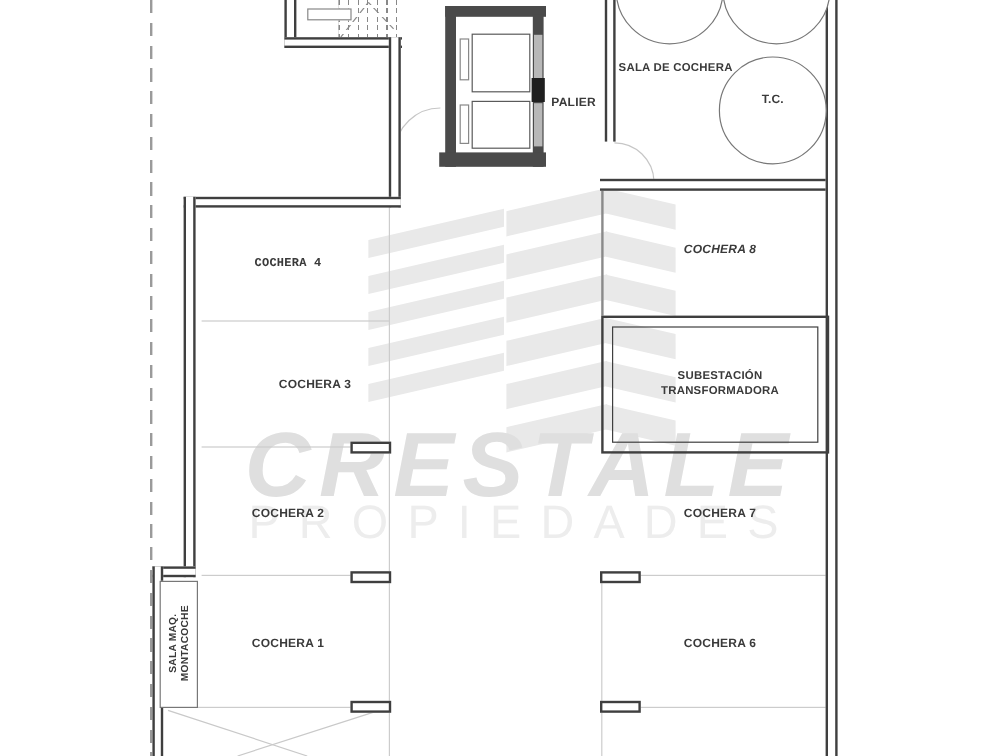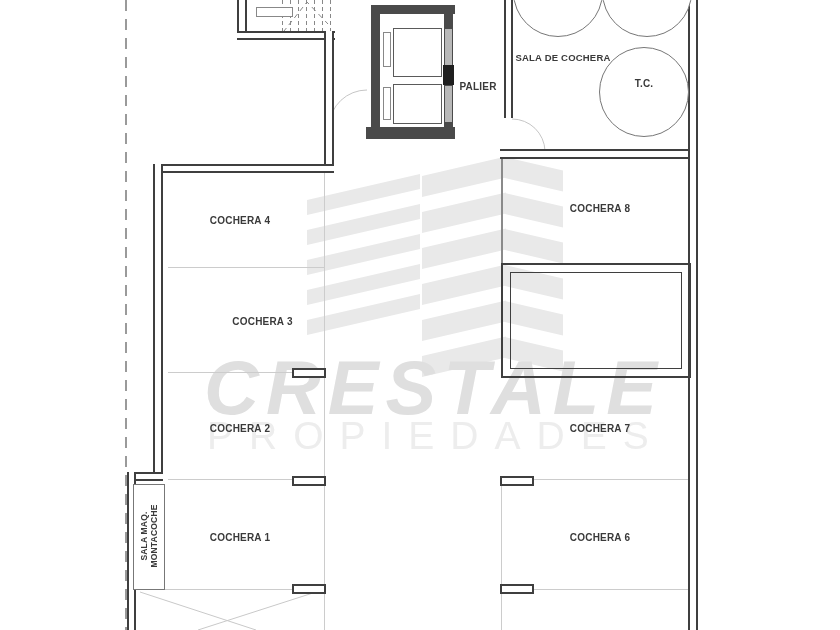--- a/index.html
+++ b/index.html
@@ -130,27 +130,31 @@
 
   <div class="box" style="left:292px;top:368px;width:34px;height:10px;"></div>
   <div class="box" style="left:292px;top:476px;width:34px;height:10px;"></div>
   <div class="box" style="left:292px;top:584px;width:34px;height:10px;"></div>
   <div class="box" style="left:500px;top:476px;width:34px;height:10px;"></div>
   <div class="box" style="left:500px;top:584px;width:34px;height:10px;"></div>
 
   <span class="lbl" style="left:478px;top:86px;">PALIER</span>
   <span class="lbl" style="left:563px;top:57px;font-size:9.5px;">SALA DE COCHERA</span>
 
-  <span class="lbl" style="left:240px;top:220px;">COCHERA 4</span>
-  <span class="lbl" style="left:600px;top:208px;">COCHERA 8</span>
+  <span class="lbl" style="left:240px;top:220px;font-family:Liberation Mono, monospace;">COCHERA 4</span>
+  <span class="lbl" style="left:600px;top:208px;font-style:italic;">COCHERA 8</span>
   <span class="lbl" style="left:240px;top:321px;padding-left:45px;">COCHERA 3</span>
   <span class="lbl" style="left:240px;top:428px;">COCHERA 2</span>
   <span class="lbl" style="left:600px;top:428px;">COCHERA 7</span>
   <span class="lbl" style="left:240px;top:537px;">COCHERA 1</span>
   <span class="lbl" style="left:600px;top:537px;">COCHERA 6</span>
 
+  <div class="lbl lbl-c" style="left:600px;top:320px;font-size:9.5px;">
+    <div>SUBESTACIÓN</div>
+    <div>TRANSFORMADORA</div>
+  </div>
 
   <div class="lbl lbl-sm lbl-c vtext" style="left:149px;top:536px;line-height:10px;">
     <div>SALA MAQ.</div>
     <div>MONTACOCHE</div>
   </div>
 
 </div>
 
 </body></html>

